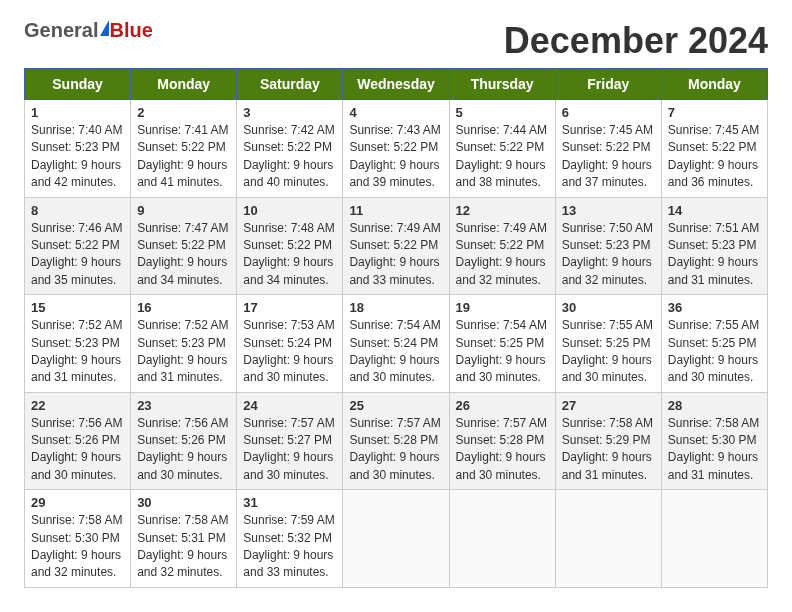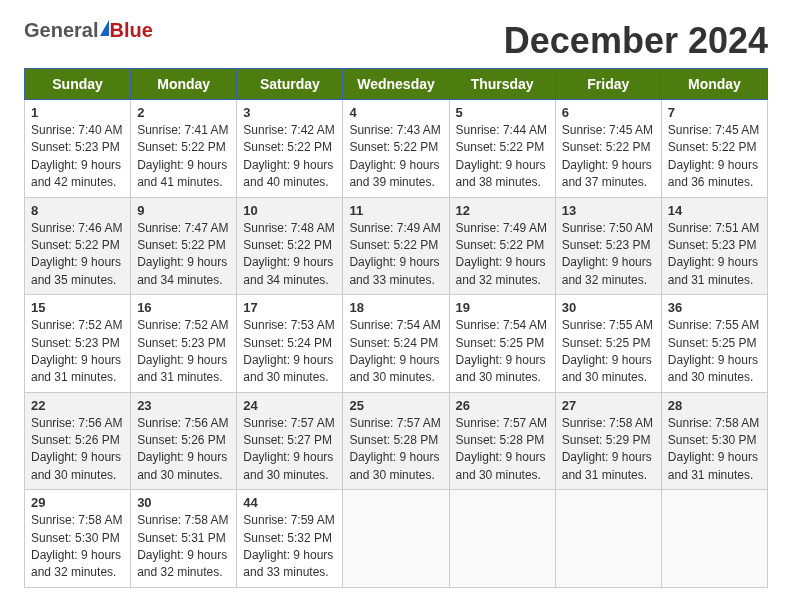--- a/index.html
+++ b/index.html
@@ -379,21 +379,21 @@
       </td>
         <td>
         <span class="day-num">30</span>
         <span class="day-info">
           Sunrise: 7:58 AM<br>
           Sunset: 5:31 PM<br>
           Daylight: 9 hours and 32 minutes.
         </span>
       </td>
         <td>
-        <span class="day-num">44</span>
+        <span class="day-num">31</span>
         <span class="day-info">
           Sunrise: 7:59 AM<br>
           Sunset: 5:32 PM<br>
           Daylight: 9 hours and 33 minutes.
         </span>
       </td>
         <td class="empty-cell"></td>
         <td class="empty-cell"></td>
         <td class="empty-cell"></td>
         <td class="empty-cell"></td>

